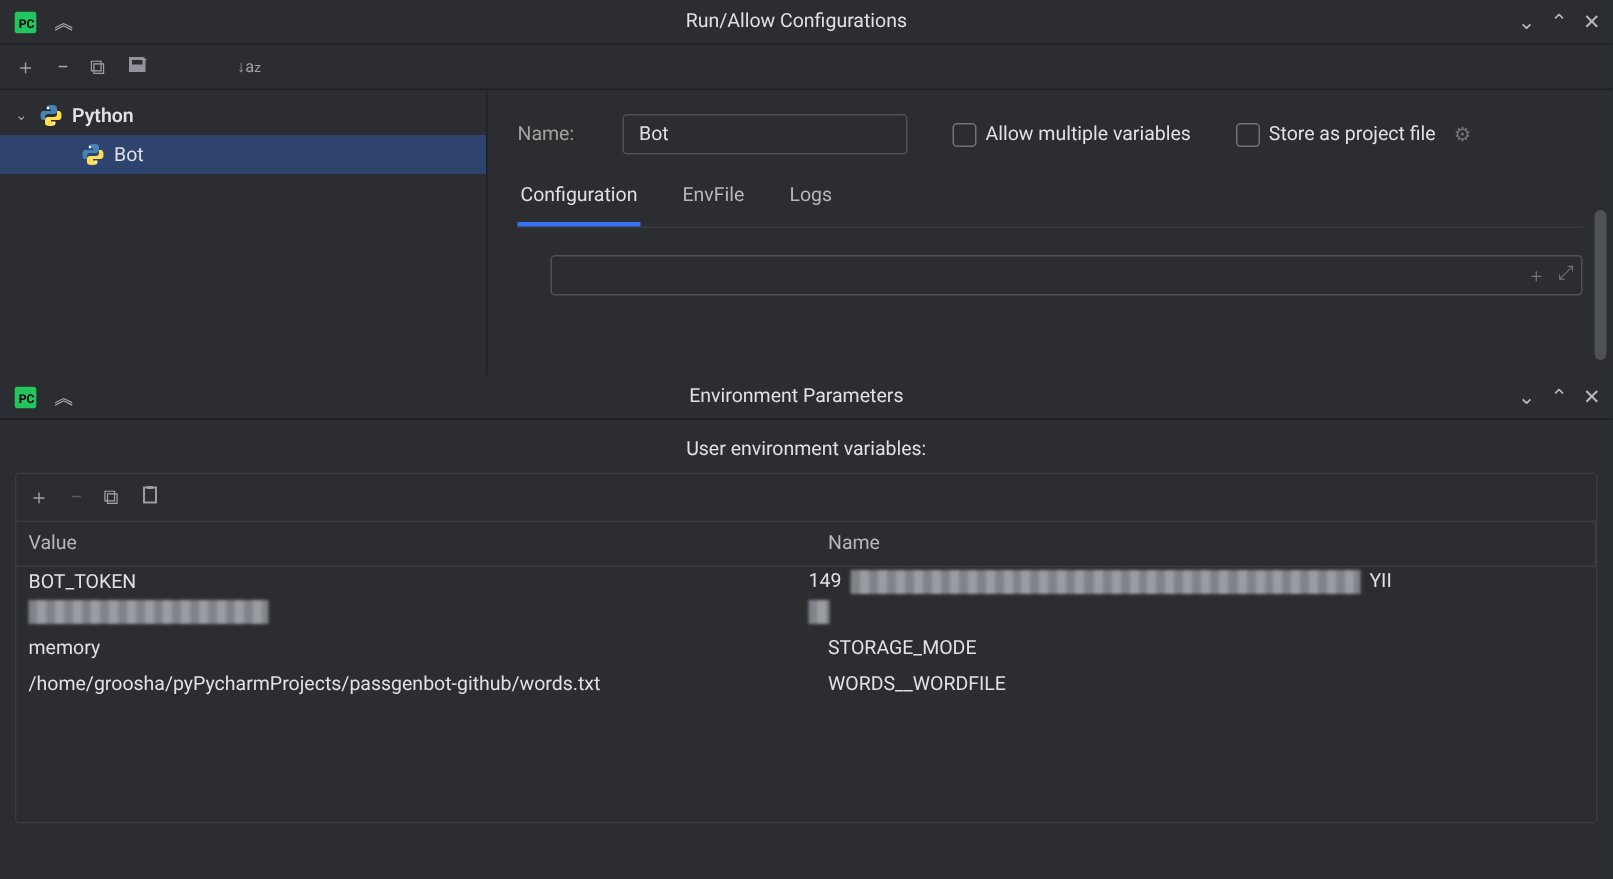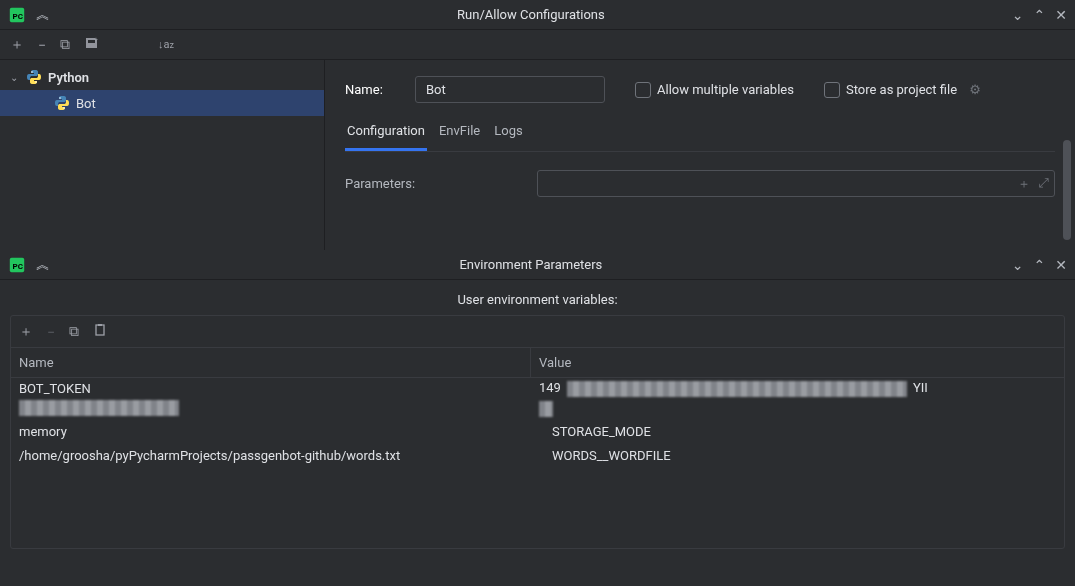--- a/index.html
+++ b/index.html
@@ -25,28 +25,28 @@
 .tree-row .chev { color: #9da0a8; font-size: 10px; width: 10px; }
 .tree-row .py-icon { width: 16px; height: 16px; }
 .tree-row .label { color: #dfe1e5; }
 .tree-row.bold .label { font-weight: 600; }
 .tree-row.child { padding-left: 54px; }
 
 
 .form { flex: 1; background: #2b2d30; padding: 16px 20px 0 20px; position: relative; }
 .form-scrollbar { position: absolute; right: 4px; top: 80px; width: 8px; height: 100px; background: #4e5157; border-radius: 4px; }
 .row { display: flex; align-items: center; margin-bottom: 14px; }
-.row .lbl { color: #ffffff; font-size: 13px; width: 60px; }
+.row .lbl { color: #a3a3a3; font-size: 13px; width: 60px; }
 .input { background: #2b2d30; border: 1px solid #4e5157; color: #dfe1e5; padding: 5px 10px; font-size: 13px; border-radius: 3px; }
 .name-input { width: 190px; margin-left: 10px; }
 .checkbox-group { display: flex; align-items: center; gap: 6px; margin-left: 30px; }
 .checkbox { width: 16px; height: 16px; border: 1px solid #6f737a; border-radius: 3px; background: transparent; }
 .gear { color: #6f737a; margin-left: 6px; }
 
-.tabs { display: flex; gap: 10px; border-bottom: 1px solid #393b40; margin-bottom: 18px; margin-top: 20px; }
+.tabs { display: flex; gap: 26px; border-bottom: 1px solid #393b40; margin-bottom: 18px; margin-top: 20px; }
 .tab { padding: 0 2px 10px 2px; color: #b4b8bf; cursor: pointer; font-size: 13px; }
 .tab.active { color: #dfe1e5; border-bottom: 3px solid #3574f0; }
 
 .form-row2 { display: flex; align-items: center; margin-bottom: 14px; }
 .form-row2 .lbl2 { color: #b4b8bf; width: 170px; }
 .form-row2 .dd { color: #9da0a8; margin-right: 12px; font-size: 10px; }
 .wide-input { flex: 1; }
 .sq-btn { width: 30px; height: 30px; background: #393b40; border: 1px solid #4e5157; border-radius: 3px; margin-left: 8px; display: flex; align-items: center; justify-content: center; color: #b4b8bf; cursor: pointer; font-weight: bold; letter-spacing: 1px; font-size: 11px; }
 .params-input { flex: 1; position: relative; }
 .params-input .input { width: 100%; }
@@ -58,21 +58,21 @@
 .section-label { color: #dfe1e5; margin-bottom: 8px; text-align: center; }
 .table-wrap { border: 1px solid #393b40; border-radius: 3px; }
 .table-toolbar { height: 32px; display: flex; align-items: center; padding: 0 8px; gap: 14px; border-bottom: 1px solid #393b40; }
 .table-toolbar .tb-icon { color: #9da0a8; cursor: pointer; font-size: 14px; }
 .table-toolbar .tb-icon.dim { color: #5a5d63; }
 .thead { display: flex; height: 30px; align-items: center; border-bottom: 1px solid #393b40; }
 .th { padding: 0 8px; color: #b4b8bf; }
 .th.name { width: 520px; border-right: 1px solid #393b40; height: 100%; display: flex; align-items: center; }
 .th.value { flex: 1; }
 .tbody { min-height: 170px; }
-.tr { display: flex; min-height: 24px; align-items: center; padding: 2px 0; }
+.tr { display: flex; min-height: 24px; align-items: flex-end; padding: 2px 0; }
 .td { padding: 0 8px; }
 .td.name { width: 520px; }
 .td.value { flex: 1; }
 .redact { display: inline-block; height: 16px; vertical-align: middle; background: repeating-linear-gradient(90deg, #8a8d93 0 6px, #a6a9af 6px 12px); filter: blur(1.2px); opacity: 0.9; }
 .redact-line2 { margin-top: 4px; }
 
 svg.pycharm-logo .bg { fill: #22c55e; }
 svg.python-logo .top { fill: #4584b6; }
 svg.python-logo .bot { fill: #ffde57; }
 </style>
@@ -146,21 +146,20 @@
       </div>
 
       <div class="tabs">
         <div class="tab active">Configuration</div>
         <div class="tab">EnvFile</div>
         <div class="tab">Logs</div>
       </div>
 
 
       <div class="form-row2">
-        <span class="lbl2">Parameters:</span>
         <span class="dd" style="visibility:hidden">▼</span>
         <div class="params-input">
           <input class="input" style="">
           <div class="params-icons">
             <span>＋</span>
             <span>⤢</span>
           </div>
         </div>
       </div>
     </div>
@@ -188,22 +187,22 @@
       <div class="table-toolbar">
         <span class="tb-icon">＋</span>
         <span class="tb-icon dim">−</span>
         <span class="tb-icon">⧉</span>
         <span class="tb-icon"><svg width="14" height="14" viewBox="0 0 14 14">
               <rect x="3" y="2" width="8" height="10" fill="none" stroke="#9da0a8" stroke-width="1.3"></rect>
               <rect x="5" y="1" width="4" height="2" fill="#9da0a8"></rect>
             </svg></span>
       </div>
       <div class="thead">
+        <div class="th value">Value</div>
         <div class="th name">Name</div>
-        <div class="th value">Value</div>
       </div>
       <div class="tbody" id="env-tbody">
           <div class="tr">
             <div class="td name">
               <div>BOT_TOKEN</div>
               <div class="redact-line2"><span class="redact" style="width: 160px;"></span></div>
             </div>
             <div class="td value">
               <div><span>149</span><span class="redact" style="width: 340px; margin-left: 6px; margin-right: 6px;"></span><span>YII</span></div>
               <div class="redact-line2"><span class="redact" style="width: 14px;"></span></div>

